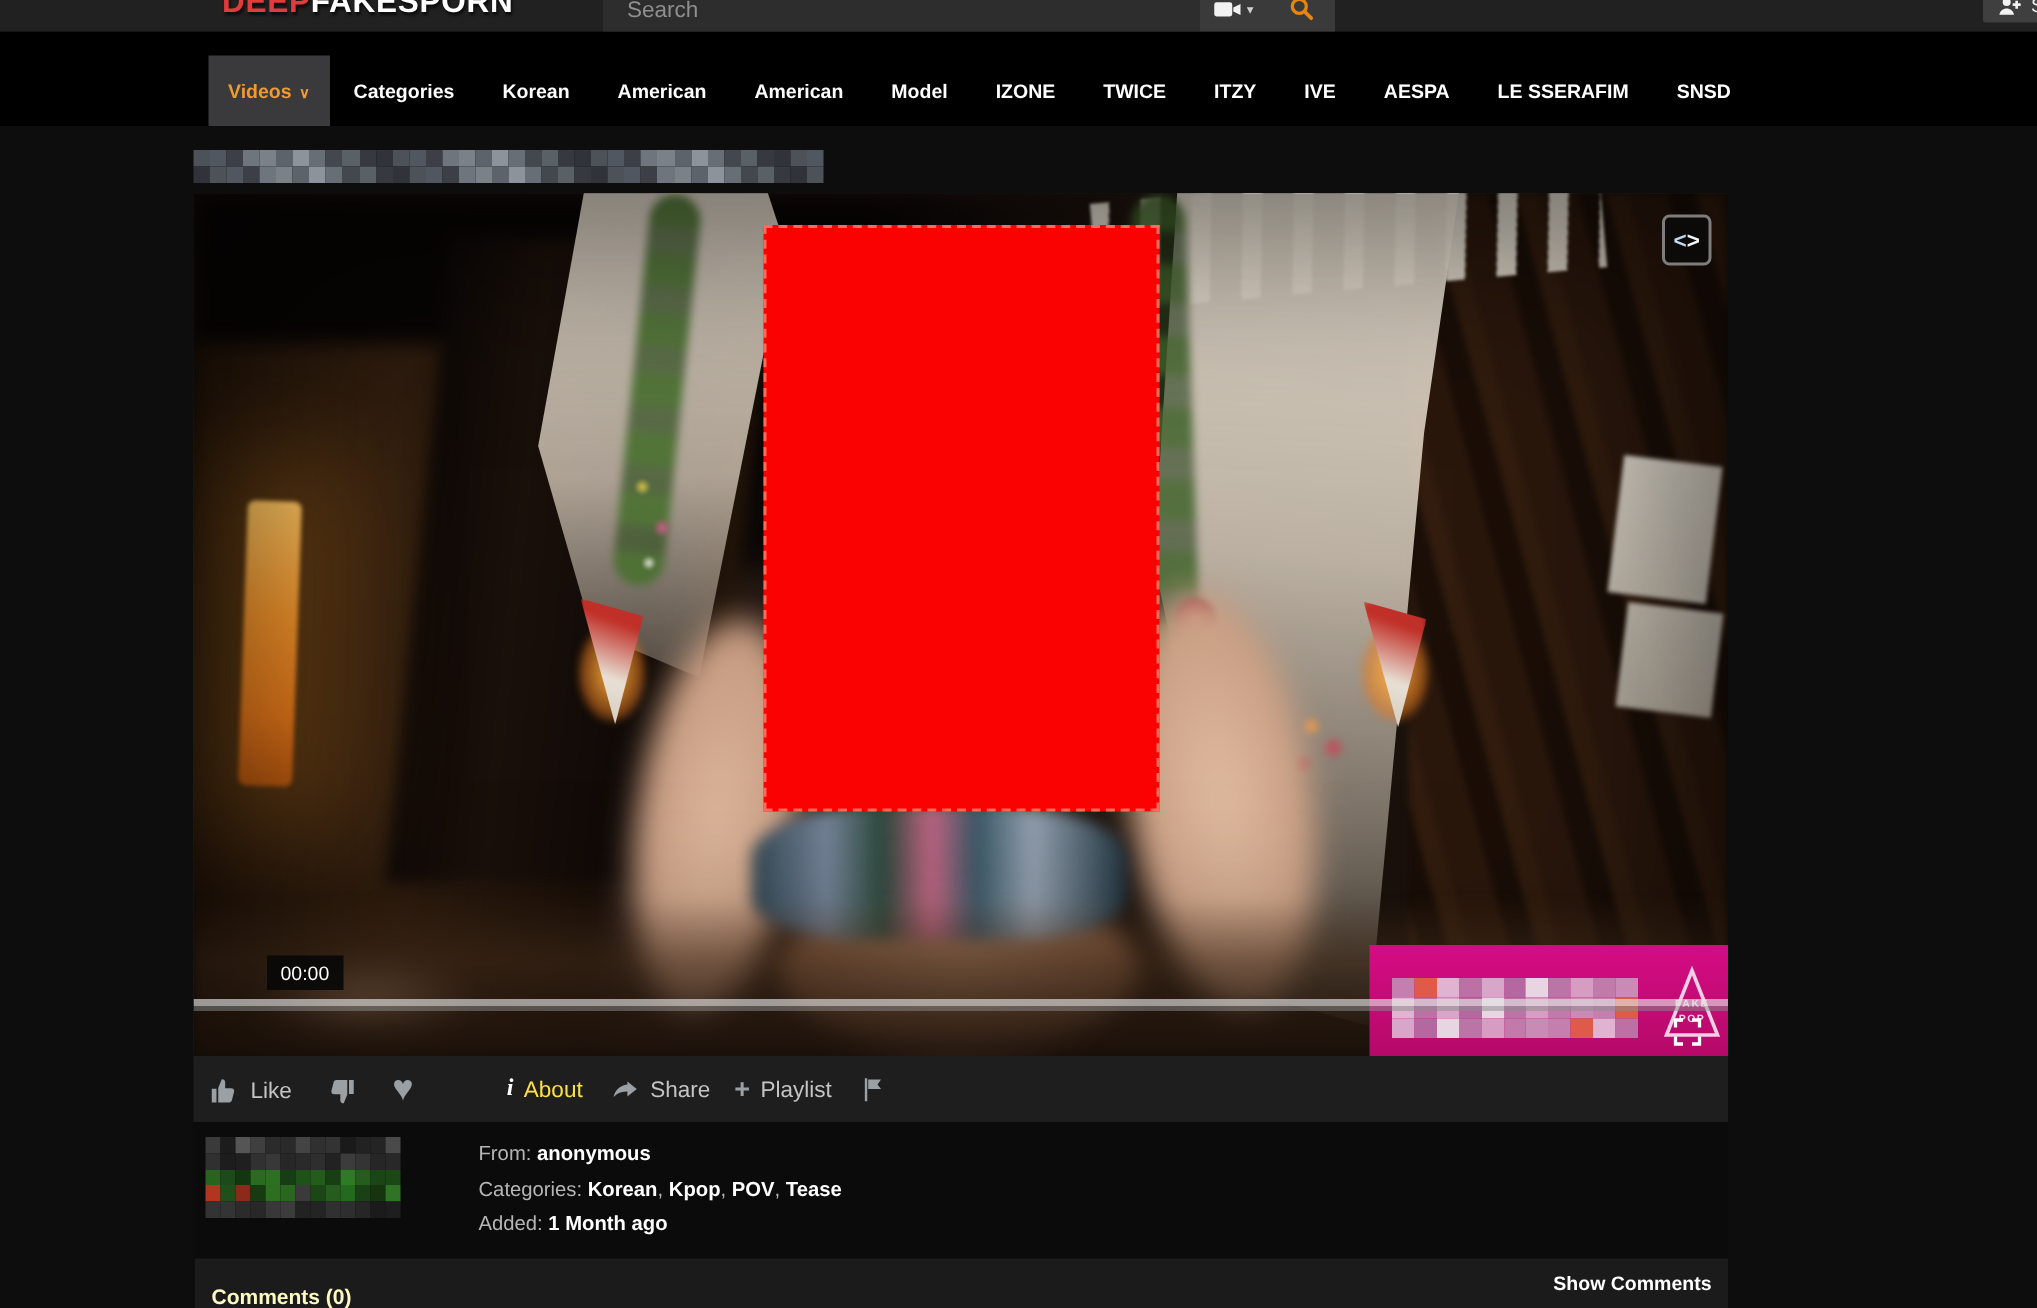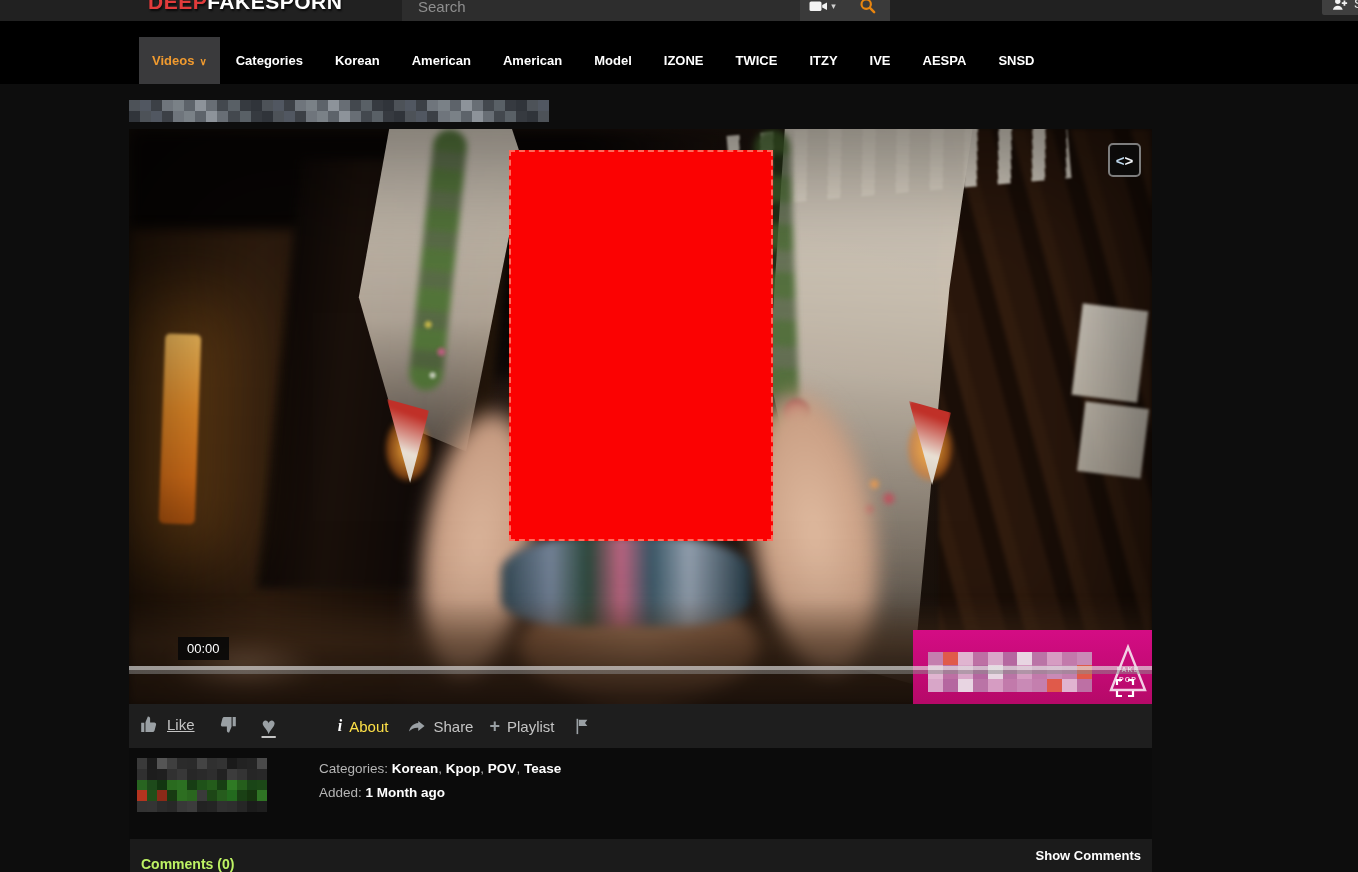--- a/index.html
+++ b/index.html
@@ -124,38 +124,38 @@
   .wm-mosaic{left:15px;top:22px;width:164px;height:40px;display:grid;}
   .wm-tri{left:196px;top:14px;width:38px;height:50px;}
   .wm-tri-label{position:absolute;width:38px;text-align:center;color:#f2d3e6;font-size:7px;font-weight:bold;letter-spacing:1px;}
   .wm-fs{left:200px;top:46px;width:24px;height:24px;cursor:pointer;}
 
   
   .action-bar{left:129px;top:704px;width:1023px;height:44px;background:#1e1e1e;z-index:5;
       display:flex;align-items:center;color:#c4c4c4;}
   .icon{color:#9aa0a4;display:flex;align-items:center;}
   .act{display:flex;align-items:center;gap:7px;cursor:pointer;font-size:15px;color:#c4c4c4;}
-  .like-group{margin-left:10px;display:flex;align-items:flex-start;text-decoration:underline;}
+  .like-group{margin-left:10px;display:flex;align-items:flex-end;}
   .heart-glyph{font-size:24px;color:#9aa0a4;line-height:1;}
   .about-i{font-family:"Liberation Serif",serif;font-weight:bold;font-style:italic;color:#fff;font-size:16px;}
   .about-label{color:#fde047;}
   .plus-glyph{font-size:18px;font-weight:bold;color:#9aa0a4;line-height:1;}
 
   
   .info-section{left:129px;top:748px;width:1023px;height:91px;background:#0b0b0b;z-index:5;}
   .uploader-mosaic{left:8px;top:10px;width:130px;height:54px;display:grid;cursor:pointer;}
   .info-rows{left:190px;top:9px;font-size:13.5px;line-height:23.5px;color:#b5b5b5;}
   .info-rows b{color:#fff;}
   .cat-link{color:#fff;font-weight:bold;cursor:pointer;}
   .sep{white-space:pre;}
 
   
   .comments-bar{left:130px;top:839px;width:1022px;height:33px;background:#1b1b1b;z-index:5;
       display:flex;align-items:center;justify-content:space-between;padding:0 11px;box-sizing:border-box;}
-  .comments-heading{font-size:14px;font-weight:bold;color:#bef264;margin-top:16px;}
+  .comments-heading{font-size:14px;font-weight:bold;color:#fef9c3;margin-top:16px;}
   .show-comments{font-size:13px;font-weight:bold;color:#fff;cursor:pointer;}
 
   svg{display:block;}
 </style>
 </head>
 <body>
 
 <div class="abs topbar"></div>
 
 <div class="abs logo">
@@ -223,20 +223,23 @@
       <span>TWICE</span>
     </div>
   <div class="nav-link">
       <span>ITZY</span>
     </div>
   <div class="nav-link">
       <span>IVE</span>
     </div>
   <div class="nav-link">
       <span>AESPA</span>
+    </div>
+  <div class="nav-link">
+      <span>LE SSERAFIM</span>
     </div>
   <div class="nav-link">
       <span>SNSD</span>
     </div>
 </div>
 
 <div class="abs content-bg"></div>
 
 <div class="abs title-mosaic mosaic" style="grid-template-columns: repeat(38, 1fr);">
     <div style="background: rgb(77, 82, 88);"></div>
@@ -519,20 +522,24 @@
       <div style="background: rgb(34, 34, 34);"></div>
       <div style="background: rgb(36, 36, 36);"></div>
       <div style="background: rgb(48, 48, 48);"></div>
       <div style="background: rgb(46, 46, 46);"></div>
       <div style="background: rgb(38, 38, 38);"></div>
       <div style="background: rgb(27, 27, 27);"></div>
       <div style="background: rgb(30, 30, 30);"></div>
     </div>
   <div class="scene-layer info-rows">
     <div>
+      <span>From:</span>
+      <b>anonymous</b>
+    </div>
+    <div>
       <span>Categories:</span>
       <span class="cat-link">Korean</span><span class="sep">, </span><span class="cat-link">Kpop</span><span class="sep">, </span><span class="cat-link">POV</span><span class="sep">, </span><span class="cat-link">Tease</span>
     </div>
     <div>
       <span>Added:</span>
       <b>1 Month ago</b>
     </div>
   </div>
 </div>
 

